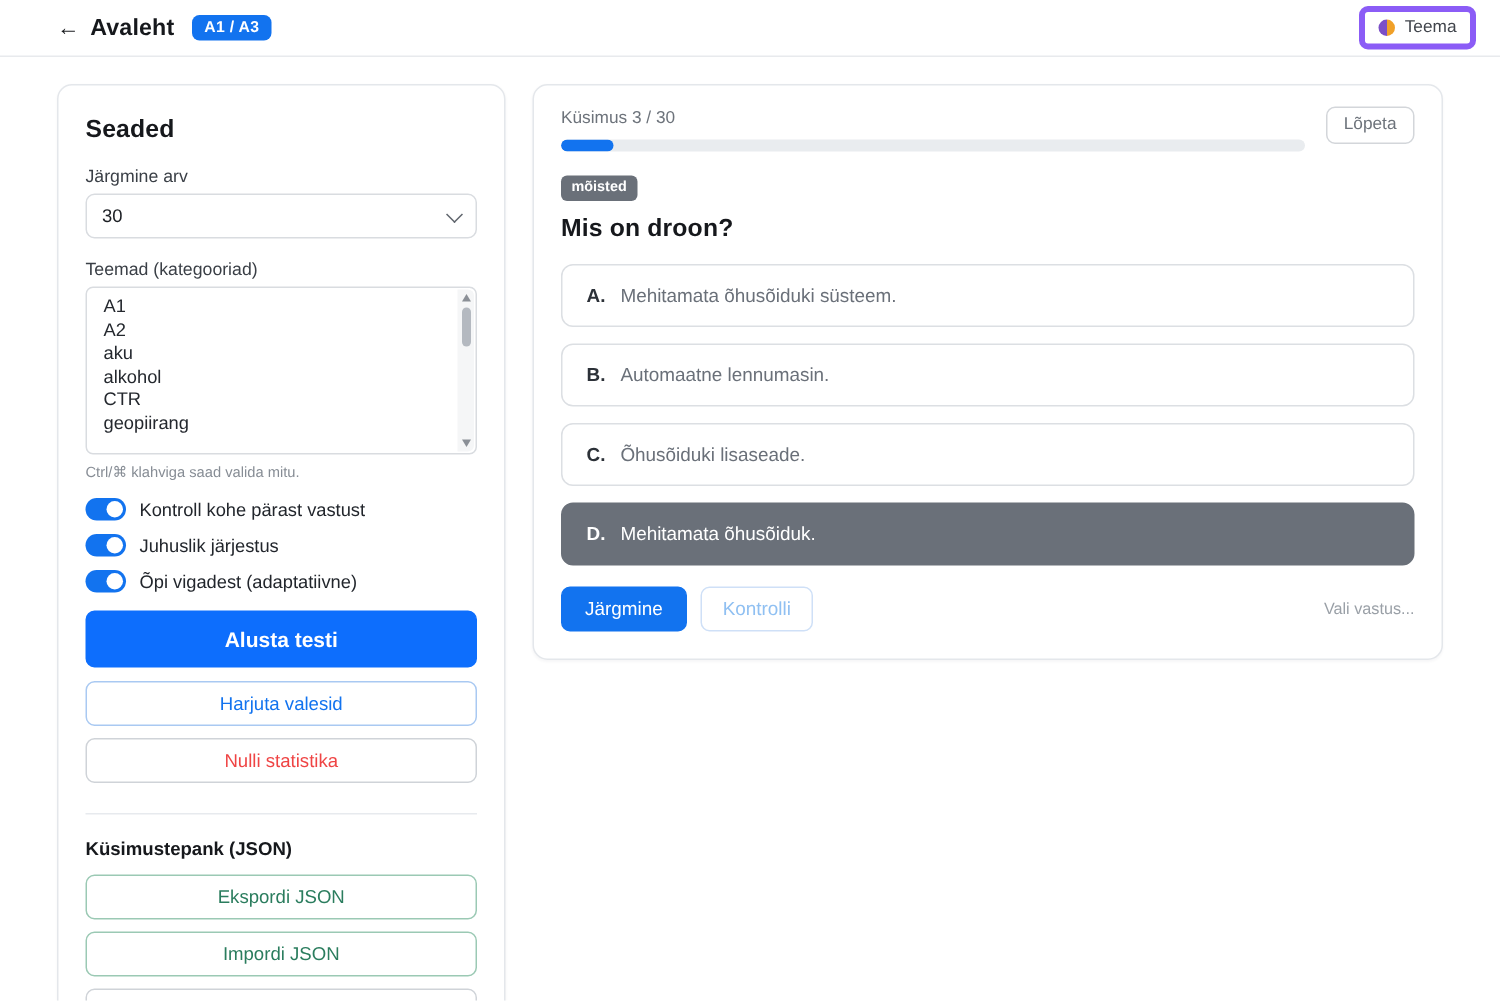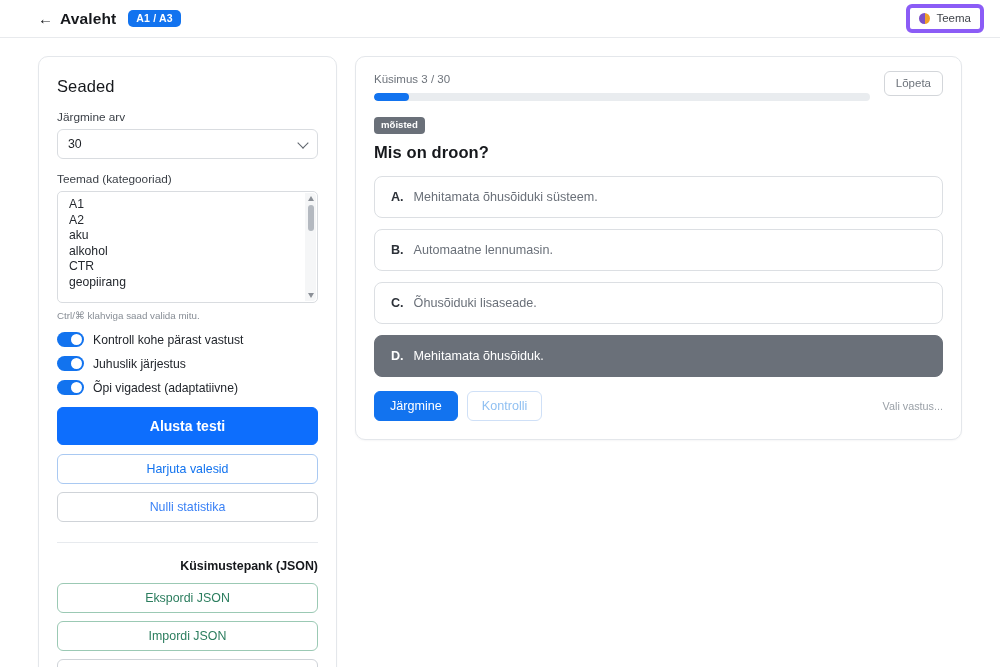--- a/index.html
+++ b/index.html
@@ -87,21 +87,21 @@
   .sidebar {
     width: 299px;
     flex: none;
     padding: 16px 18px 18px;
     height: 640px;
     overflow: hidden;
   }
   .sidebar h2 {
     margin: 4px 0 14px;
     font-size: 16.5px;
-    font-weight: 400;
+    font-weight: 700;
     color: #16181c;
     letter-spacing: .1px;
   }
   .field-label {
     font-size: 11.8px;
     color: #3a3f46;
     margin-bottom: 5px;
     display: block;
   }
   .select-box {
@@ -221,41 +221,40 @@
     margin: 12px 0 9px;
     border-color: #0d6efd;
   }
   .btn-outline-blue {
     color: #1273ef;
     border-color: #a9c9f2;
     padding: 7px 0;
     margin-bottom: 8px;
   }
   .btn-outline-gray {
-    color: #3b82f6;
+    color: #ef4444;
     border-color: #cfd3d8;
     padding: 7px 0;
   }
   .btn-outline-green {
     color: #2b7d5e;
     border-color: #9bc9b4;
     padding: 7px 0;
     margin-bottom: 8px;
   }
   .divider {
     height: 1px;
     background: #e7eaee;
     margin: 20px 0 16px;
   }
   .section-title {
     font-size: 12.4px;
     font-weight: 700;
     color: #16181c;
     margin-bottom: 10px;
-    text-align: right;
   }
 
   
   .main-col { flex: 1; min-width: 0; }
   .quiz-card { padding: 16px 18px 18px; }
   .quiz-head {
     display: flex;
     align-items: flex-start;
     justify-content: space-between;
     gap: 14px;

